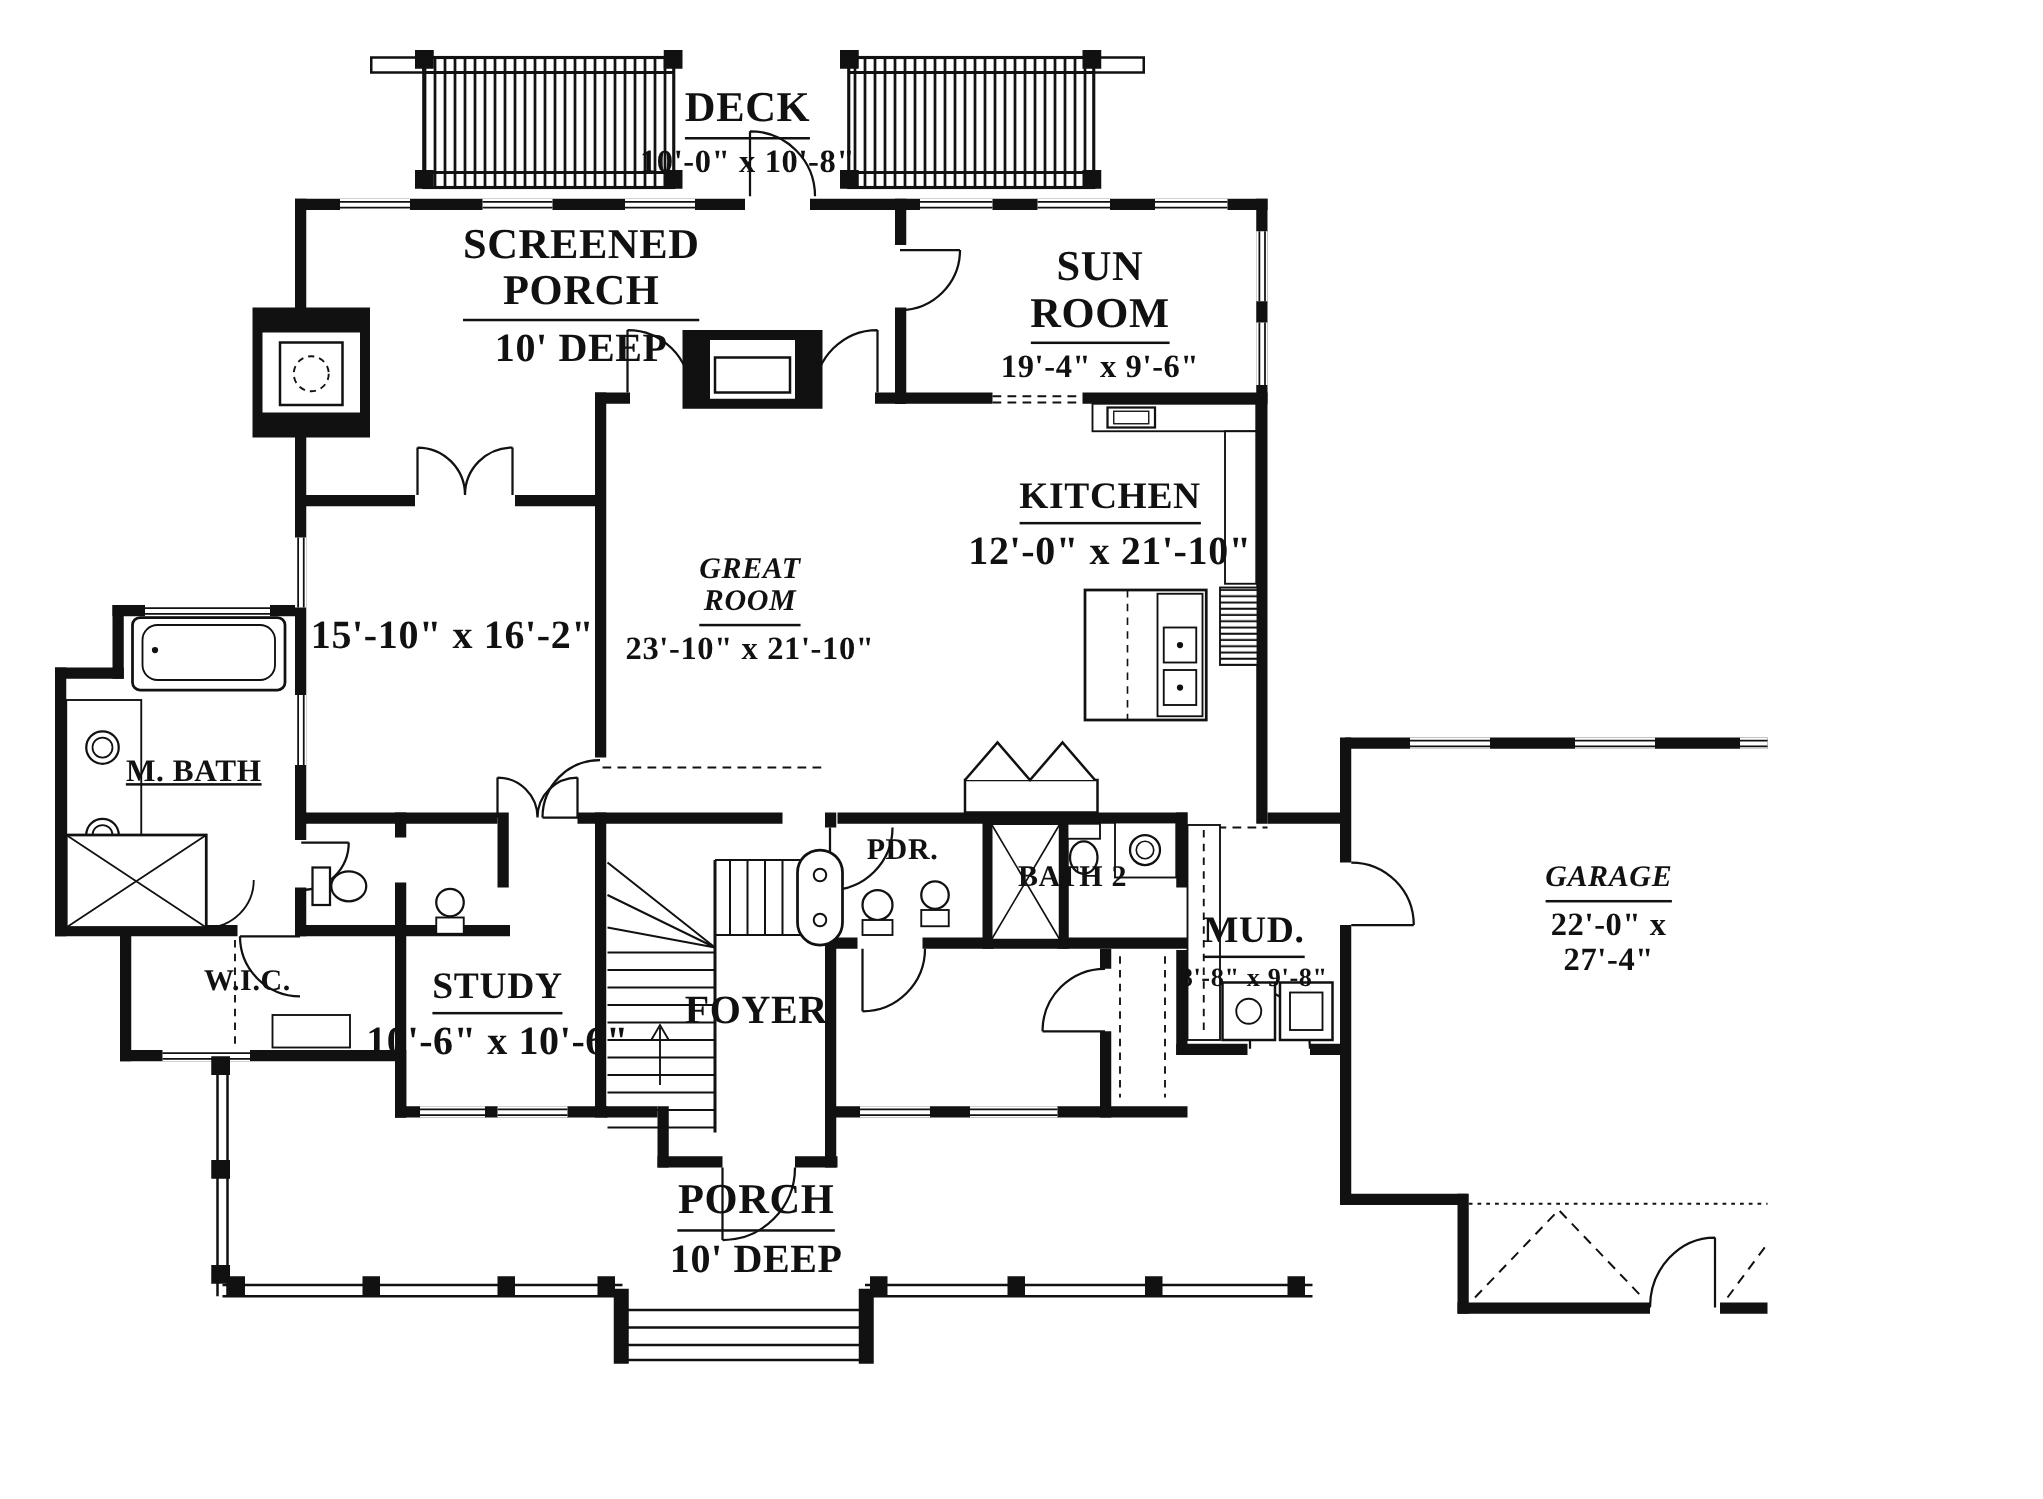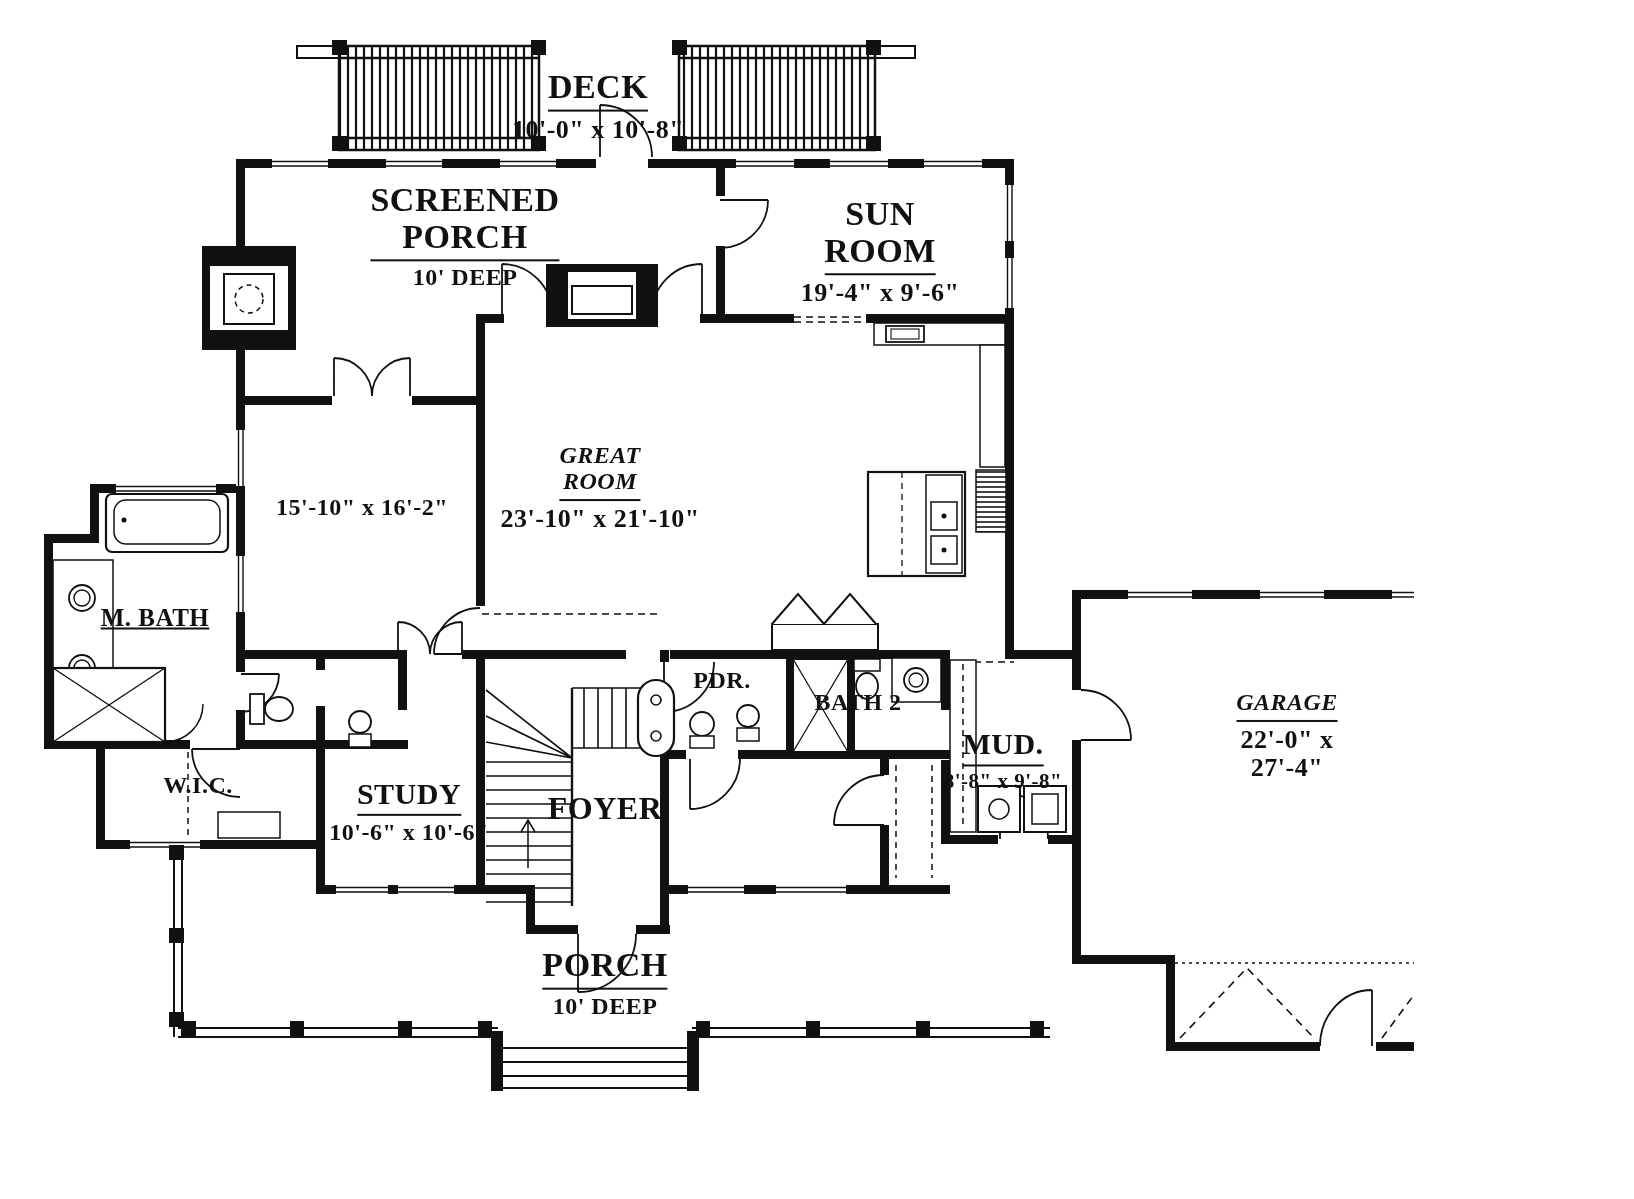--- a/index.html
+++ b/index.html
@@ -6,21 +6,21 @@
   #plan{position:relative;width:1414px;height:1199px;background:#fff;overflow:hidden;
         font-family:"Liberation Serif", serif;color:#111;}
   #plan svg{position:absolute;left:0;top:0;}
   .label{position:absolute;transform:translate(-50%,-50%);display:flex;flex-direction:column;
          align-items:center;text-align:center;line-height:1.08;z-index:5;}
   .name{font-weight:bold;white-space:pre-line;letter-spacing:.5px;color:#111;}
   .name.u{border-bottom:2.5px solid #111;padding-bottom:4px;margin-bottom:4px;}
   .dims{font-weight:bold;letter-spacing:.5px;color:#111;}
   .s38 .name{font-size:24px;font-style:italic;} .s34 .name{font-size:34px;} .s30 .name{font-size:30px;}
   .s28 .name{font-size:32px;} .s25 .name{font-size:25px;text-decoration:underline;} .s24 .name{font-size:24px;}
-  .d26 .dims{font-size:26px;} .d24 .dims{font-size:24px;} .d21 .dims{font-size:21px;}
+  .d26 .dims{font-size:26px;} .d24 .dims{font-size:32px;} .d21 .dims{font-size:21px;}
 </style>
 </head>
 <body>
 
 <div id="plan">
 <svg width="1634" height="1199" viewBox="0 0 1634 1199">
   <defs>
     <pattern id="bal" width="8" height="10" patternUnits="userSpaceOnUse">
       <rect width="8" height="10" fill="#fff"></rect>
       <line x1="4" y1="0" x2="4" y2="10" stroke="#111" stroke-width="2.2"></line>
@@ -377,35 +377,39 @@
   <div class="label s34 d24" style="left:465px;top:237px">
     <span class="name u">SCREENED
 PORCH</span>
     <span class="dims">10' DEEP</span>
   </div>
   <div class="label s34 d26" style="left:880px;top:252px">
     <span class="name u">SUN
 ROOM</span>
     <span class="dims">19'-4" x 9'-6"</span>
   </div>
+  <div class="label s30 d24" style="left:888px;top:420px">
+    <span class="name u">KITCHEN</span>
+    <span class="dims">12'-0" x 21'-10"</span>
+  </div>
   <div class="label s38 d26" style="left:600px;top:488px">
     <span class="name u">GREAT
 ROOM</span>
     <span class="dims">23'-10" x 21'-10"</span>
   </div>
   <div class="label s34 d24" style="left:362px;top:508px">
     <span class="dims">15'-10" x 16'-2"</span>
   </div>
   <div class="label s25" style="left:155px;top:617px">
     <span class="name">M. BATH</span>
   </div>
   <div class="label s24" style="left:198px;top:786px">
     <span class="name">W.I.C.</span>
   </div>
-  <div class="label s30 d24" style="left:409px;top:812px">
+  <div class="label s30 d24" style="left:398px;top:812px">
     <span class="name u">STUDY</span>
     <span class="dims">10'-6" x 10'-6"</span>
   </div>
   <div class="label s28" style="left:605px;top:808px">
     <span class="name">FOYER</span>
   </div>
   <div class="label s24" style="left:722px;top:681px">
     <span class="name">PDR.</span>
   </div>
   <div class="label s24" style="left:858px;top:703px">

